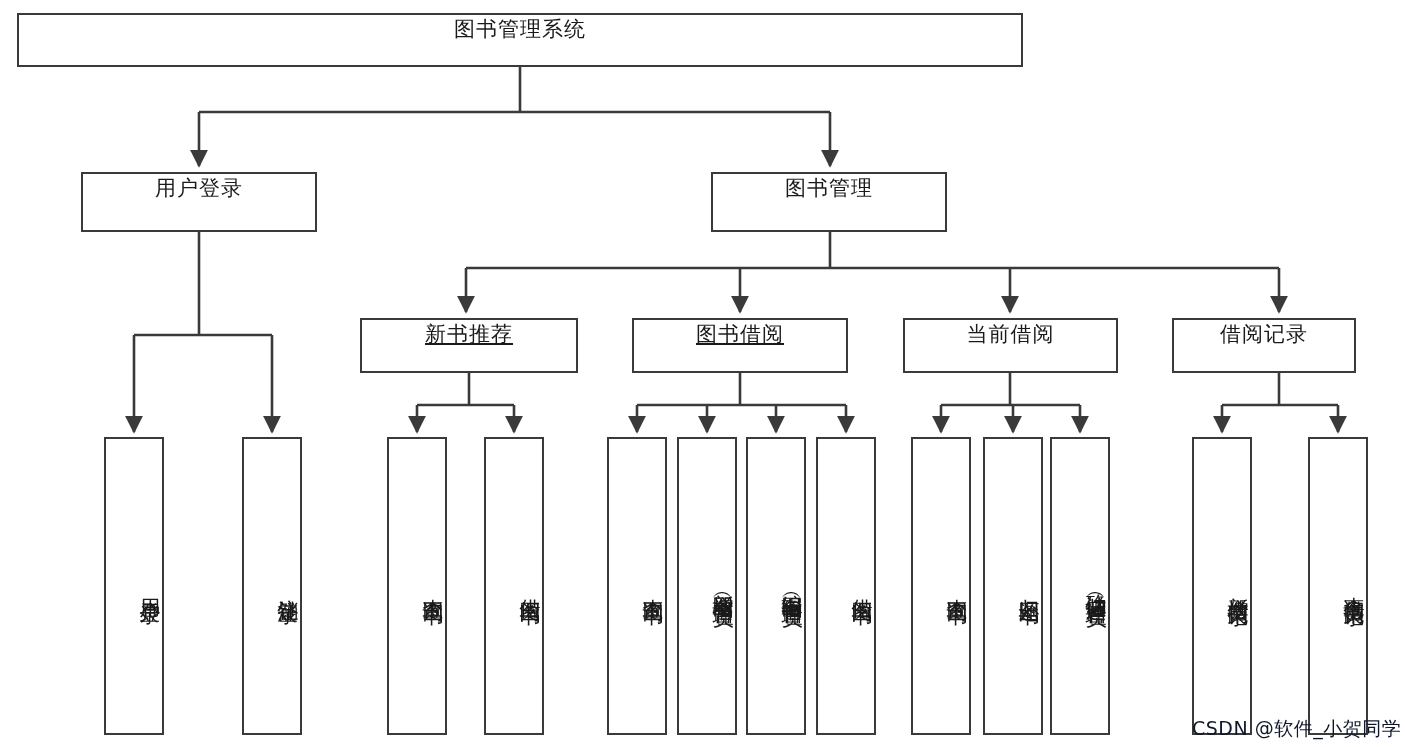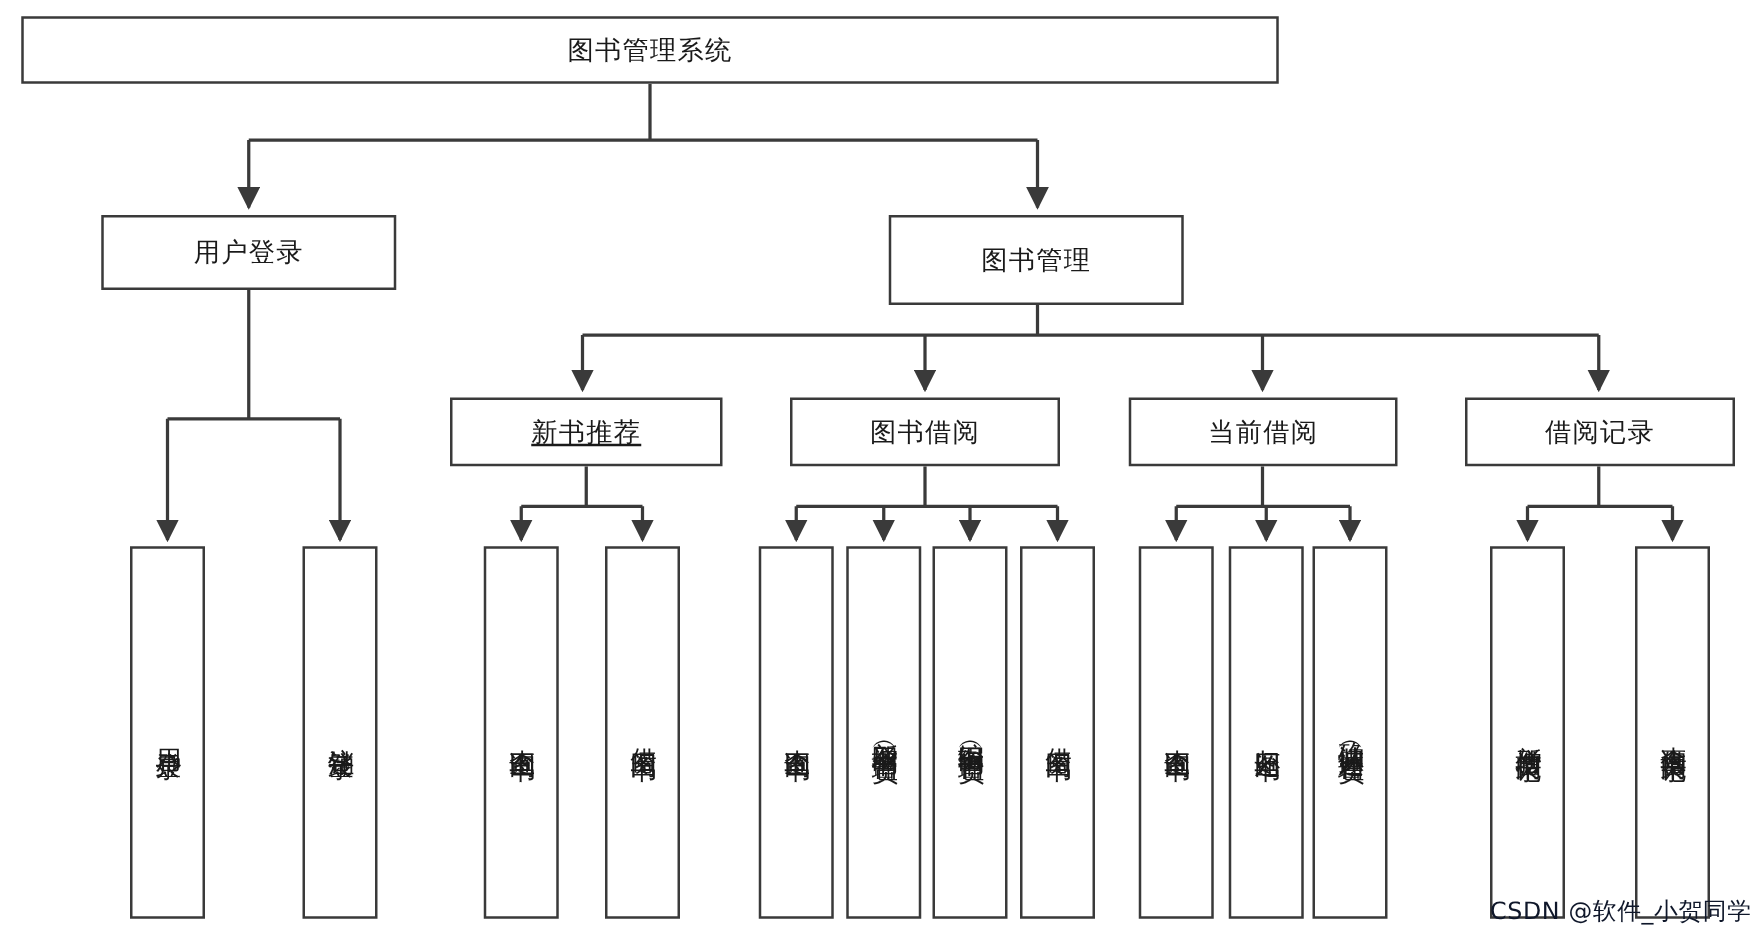--- a/index.html
+++ b/index.html
@@ -25,21 +25,21 @@
     width: 1405px;
     height: 747px;
     pointer-events: none;
   }
   .node {
     position: absolute;
     box-sizing: border-box;
     border: 2px solid #f9a8d4;
     background: #ffffff;
     display: flex;
-    align-items: center;
+    align-items: flex-start;
     justify-content: center;
     color: #1a1a1a;
   }
   .node.horiz {
     font-size: 21px;
     letter-spacing: 1px;
   }
   .node.vert {
     writing-mode: vertical-rl;
     text-orientation: upright;
@@ -119,34 +119,34 @@
     </g>
   </svg>
 
   <div class="node horiz" style="left: 17px; top: 13px; width: 1006px; height: 54px; border-color: rgb(58, 58, 58); background: rgb(255, 255, 255); color: rgb(26, 26, 26);">
     <span>图书管理系统</span>
   </div>
 
   <div class="node horiz" style="left: 81px; top: 172px; width: 236px; height: 60px; border-color: rgb(58, 58, 58); background: rgb(255, 255, 255); color: rgb(26, 26, 26);">
     <span>用户登录</span>
   </div>
-  <div class="node horiz" style="left: 711px; top: 172px; width: 236px; height: 72px; border-color: rgb(58, 58, 58); background: rgb(255, 255, 255); color: rgb(26, 26, 26);">
+  <div class="node horiz" style="left: 711px; top: 172px; width: 236px; height: 60px; border-color: rgb(58, 58, 58); background: rgb(255, 255, 255); color: rgb(26, 26, 26);">
     <span>图书管理</span>
   </div>
 
   <div class="node horiz" style="left: 360px; top: 318px; width: 218px; height: 55px; border-color: rgb(58, 58, 58); background: rgb(255, 255, 255); color: rgb(26, 26, 26); text-decoration: underline;">
     <span>新书推荐</span>
   </div>
-  <div class="node horiz" style="left: 632px; top: 318px; width: 216px; height: 55px; border-color: rgb(58, 58, 58); background: rgb(255, 255, 255); color: rgb(26, 26, 26);">
+  <div class="node horiz" style="left: 632px; top: 318px; width: 216px; height: 55px; border-color: rgb(58, 58, 58); background: rgb(255, 255, 255); color: rgb(26, 26, 26); text-decoration: underline;">
     <span>图书借阅</span>
   </div>
   <div class="node horiz" style="left: 903px; top: 318px; width: 215px; height: 55px; border-color: rgb(58, 58, 58); background: rgb(255, 255, 255); color: rgb(26, 26, 26);">
     <span>当前借阅</span>
   </div>
-  <div class="node horiz" style="left: 1172px; top: 318px; width: 216px; height: 55px; border-color: rgb(58, 58, 58); background: rgb(255, 255, 255); color: rgb(26, 26, 26);">
+  <div class="node horiz" style="left: 1172px; top: 318px; width: 184px; height: 55px; border-color: rgb(58, 58, 58); background: rgb(255, 255, 255); color: rgb(26, 26, 26);">
     <span>借阅记录</span>
   </div>
 
   <div class="node vert" style="left: 104px; top: 437px; width: 60px; height: 298px; border-color: rgb(58, 58, 58); background: rgb(255, 255, 255); color: rgb(26, 26, 26);">
     <span class="vtext">用户登录</span>
   </div>
   <div class="node vert" style="left: 242px; top: 437px; width: 60px; height: 298px; border-color: rgb(58, 58, 58); background: rgb(255, 255, 255); color: rgb(26, 26, 26);">
     <span class="vtext">注销登录</span>
   </div>
   <div class="node vert" style="left: 387px; top: 437px; width: 60px; height: 298px; border-color: rgb(58, 58, 58); background: rgb(255, 255, 255); color: rgb(26, 26, 26);">

